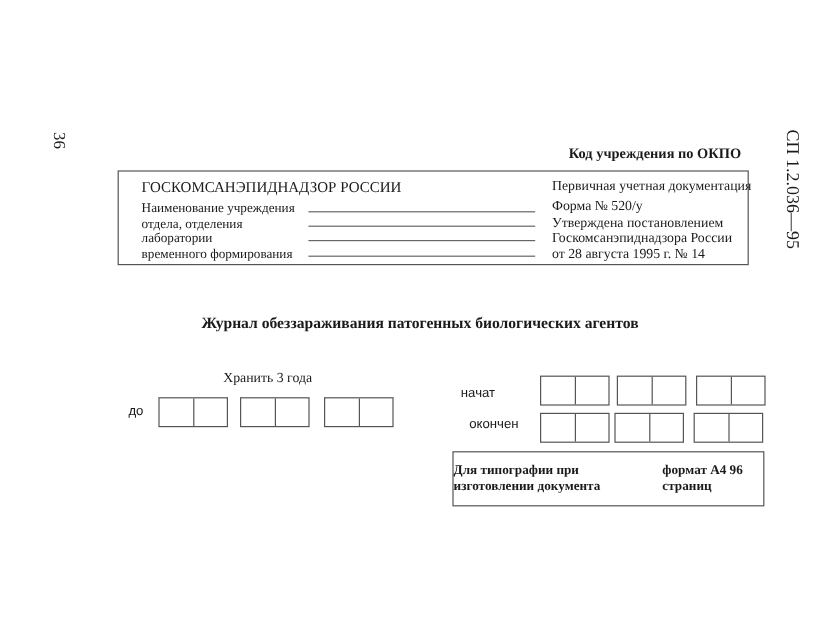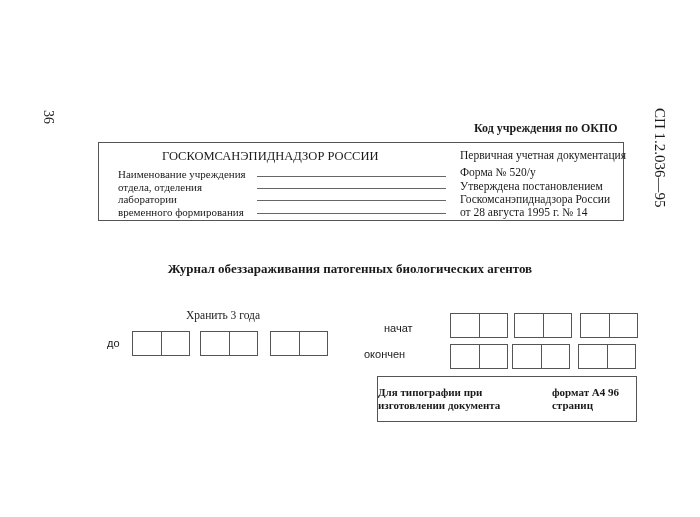--- a/index.html
+++ b/index.html
@@ -14,21 +14,21 @@
   }
   .standard-code {
     left: 668px; top: 108px; font-size: 15px; white-space: nowrap;
     transform: rotate(90deg); transform-origin: left top;
   }
   .okpo { left: 474px; top: 121px; font-size: 12px; font-weight: bold; }
   .header-box {
     left: 98px; top: 142px; width: 526px; height: 79px;
     border: 1px solid #555; box-sizing: border-box;
   }
-  .ministry { left: 118px; top: 149px; font-size: 12.5px; margin-left: 44px; }
+  .ministry { left: 118px; top: 149px; font-size: 12.5px; }
   .inst-label { left: 118px; font-size: 11px; }
   .fill-line { left: 257px; width: 189px; height: 0; border-top: 1px solid #666; }
   .right-col { left: 460px; width: 158px; font-size: 11.5px; text-align: left; }
   .primary-doc { left: 460px; top: 149px; font-size: 11.5px; }
   .title { left: 0; width: 700px; top: 261px; text-align: center; font-size: 13px; font-weight: bold; }
   .keep { left: 186px; top: 309px; font-size: 11.5px; }
   .label-sm { font-size: 11px; font-family: "Liberation Sans", "DejaVu Sans", sans-serif; }
   .cell-pair {
     height: 25px; width: 58px; border: 1px solid #555; box-sizing: border-box; display: flex;
   }
@@ -79,21 +79,21 @@
 <div class="abs cell-pair" style="left:200px; top:331px">
     <div class="cell"></div>
     <div class="cell"></div>
   </div>
 <div class="abs cell-pair" style="left:270px; top:331px">
     <div class="cell"></div>
     <div class="cell"></div>
   </div>
 
 <div class="abs label-sm" style="left:384px; top:322px">начат</div>
-<div class="abs label-sm" style="left:364px; top:348px">окончен</div>
+<div class="abs label-sm" style="left:391px; top:348px">окончен</div>
 
 <div class="abs cell-pair" style="left:450px; top:313px">
     <div class="cell"></div>
     <div class="cell"></div>
   </div>
 <div class="abs cell-pair" style="left:514px; top:313px">
     <div class="cell"></div>
     <div class="cell"></div>
   </div>
 <div class="abs cell-pair" style="left:580px; top:313px">

